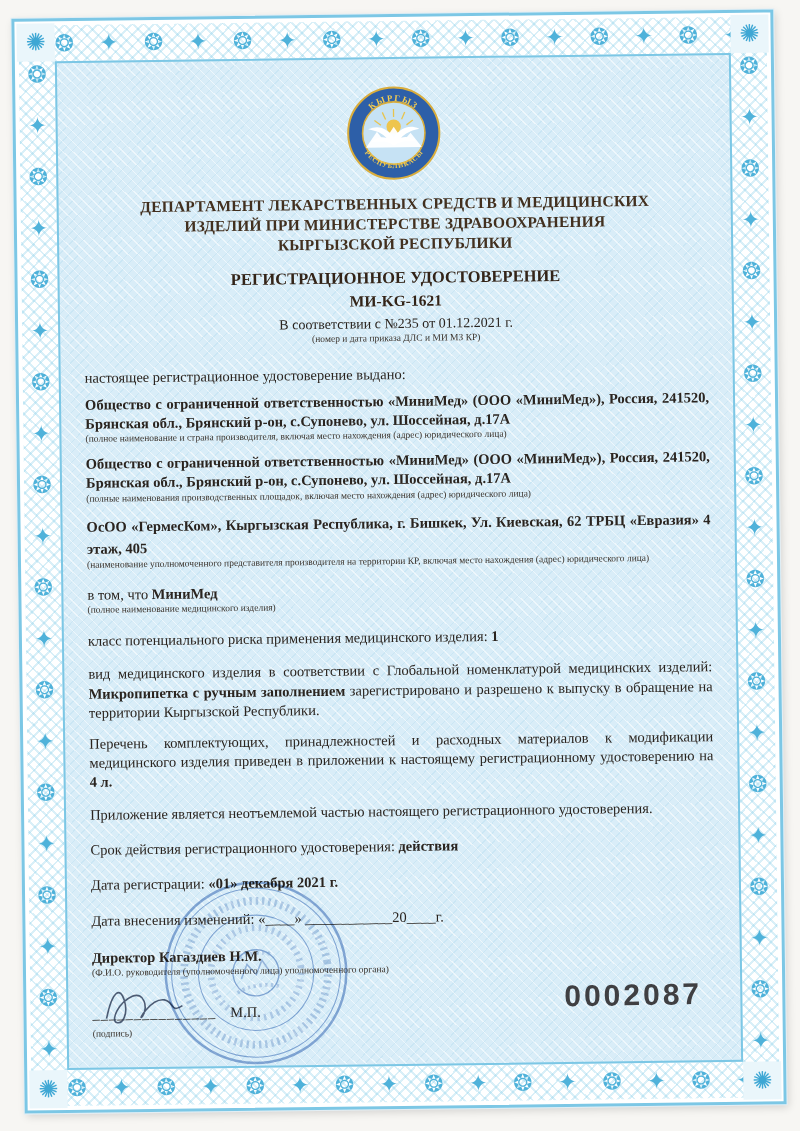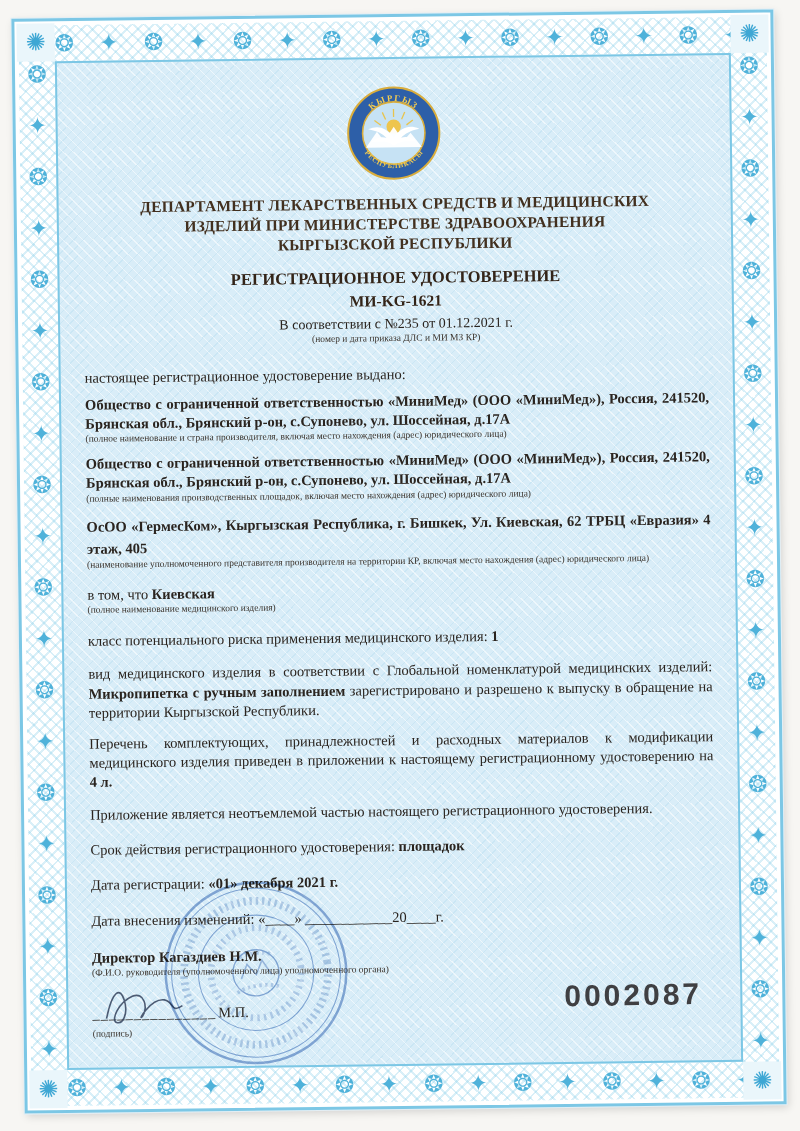--- a/index.html
+++ b/index.html
@@ -72,21 +72,21 @@
 
   .plain { margin-top:20px; }
   .para-bold { font-weight:bold; text-align:justify; margin-top:8px; }
   .para-bold.spread { line-height:1.5; margin-top:12px; }
   .just { text-align:justify; }
   .mt10{margin-top:10px;} .mt12{margin-top:12px;} .mt14{margin-top:14px;} .mt16{margin-top:16px;} .mt18{margin-top:18px;}
   b { font-weight:bold; }
 
   .sig-row { margin-top:26px; position:relative; height:24px; }
   .sig-line { letter-spacing:1px; }
-  .sig-mp { margin-left:2px; }
+  .sig-mp { margin-left:14px; }
   .squiggle { position:absolute; left:6px; top:-26px; width:130px; height:50px; }
 
   .stamp {
     position:absolute; left:92px; top:816px; width:192px; height:192px;
     opacity:.62; mix-blend-mode:multiply;
     transform:rotate(-8deg);
   }
   .serial {
     position:absolute; right:38px; bottom:46px;
     font-family:"Liberation Sans", sans-serif;
@@ -151,32 +151,32 @@
 
     <p class="para-bold">Общество с ограниченной ответственностью «МиниМед» (ООО «МиниМед»), Россия, 241520, Брянская обл., Брянский р-он, с.Супонево, ул. Шоссейная, д.17А</p>
     <div class="caption">(полное наименование и страна производителя, включая место нахождения (адрес) юридического лица)</div>
 
     <p class="para-bold mt10">Общество с ограниченной ответственностью «МиниМед» (ООО «МиниМед»), Россия, 241520, Брянская обл., Брянский р-он, с.Супонево, ул. Шоссейная, д.17А</p>
     <div class="caption">(полные наименования производственных площадок, включая место нахождения (адрес) юридического лица)</div>
 
     <p class="para-bold spread">ОсОО «ГермесКом», Кыргызская Республика, г. Бишкек, Ул. Киевская, 62 ТРБЦ «Евразия» 4 этаж, 405</p>
     <div class="caption">(наименование уполномоченного представителя производителя на территории КР, включая место нахождения (адрес) юридического лица)</div>
 
-    <p class="mt14"><span>в том, что </span><b>Киевская</b></p>
+    <p class="mt14"><span>в том, что </span><b>МиниМед</b></p>
     <div class="caption">(полное наименование медицинского изделия)</div>
 
     <p class="mt16"><span>класс потенциального риска применения медицинского изделия: </span><b>1</b></p>
 
     <p class="just mt14"><span>вид медицинского изделия в соответствии с Глобальной номенклатурой медицинских изделий: </span><b>Микропипетка с ручным заполнением</b><span> зарегистрировано и разрешено к выпуску в обращение на территории Кыргызской Республики.</span></p>
 
     <p class="just mt12"><span>Перечень комплектующих, принадлежностей и расходных материалов к модификации медицинского изделия приведен в приложении к настоящему регистрационному удостоверению на </span><b>4 л.</b></p>
 
     <p class="mt14">Приложение является неотъемлемой частью настоящего регистрационного удостоверения.</p>
 
-    <p class="mt16"><span>Срок действия регистрационного удостоверения: </span><b>площадок</b></p>
+    <p class="mt16"><span>Срок действия регистрационного удостоверения: </span><b>действия</b></p>
 
     <p class="mt16"><span>Дата регистрации: </span><b>«01» декабря 2021 г.</b></p>
 
     <p class="mt16"><span>Дата внесения изменений: </span><span>«____» ____________20____г.</span></p>
 
     <p class="mt18"><b>Директор Кагаздиев Н.М.</b></p>
     <div class="caption">(Ф.И.О. руководителя (уполномоченного лица) уполномоченного органа)</div>
 
     <div class="sig-row">
       <svg class="squiggle" viewBox="0 0 130 50">

